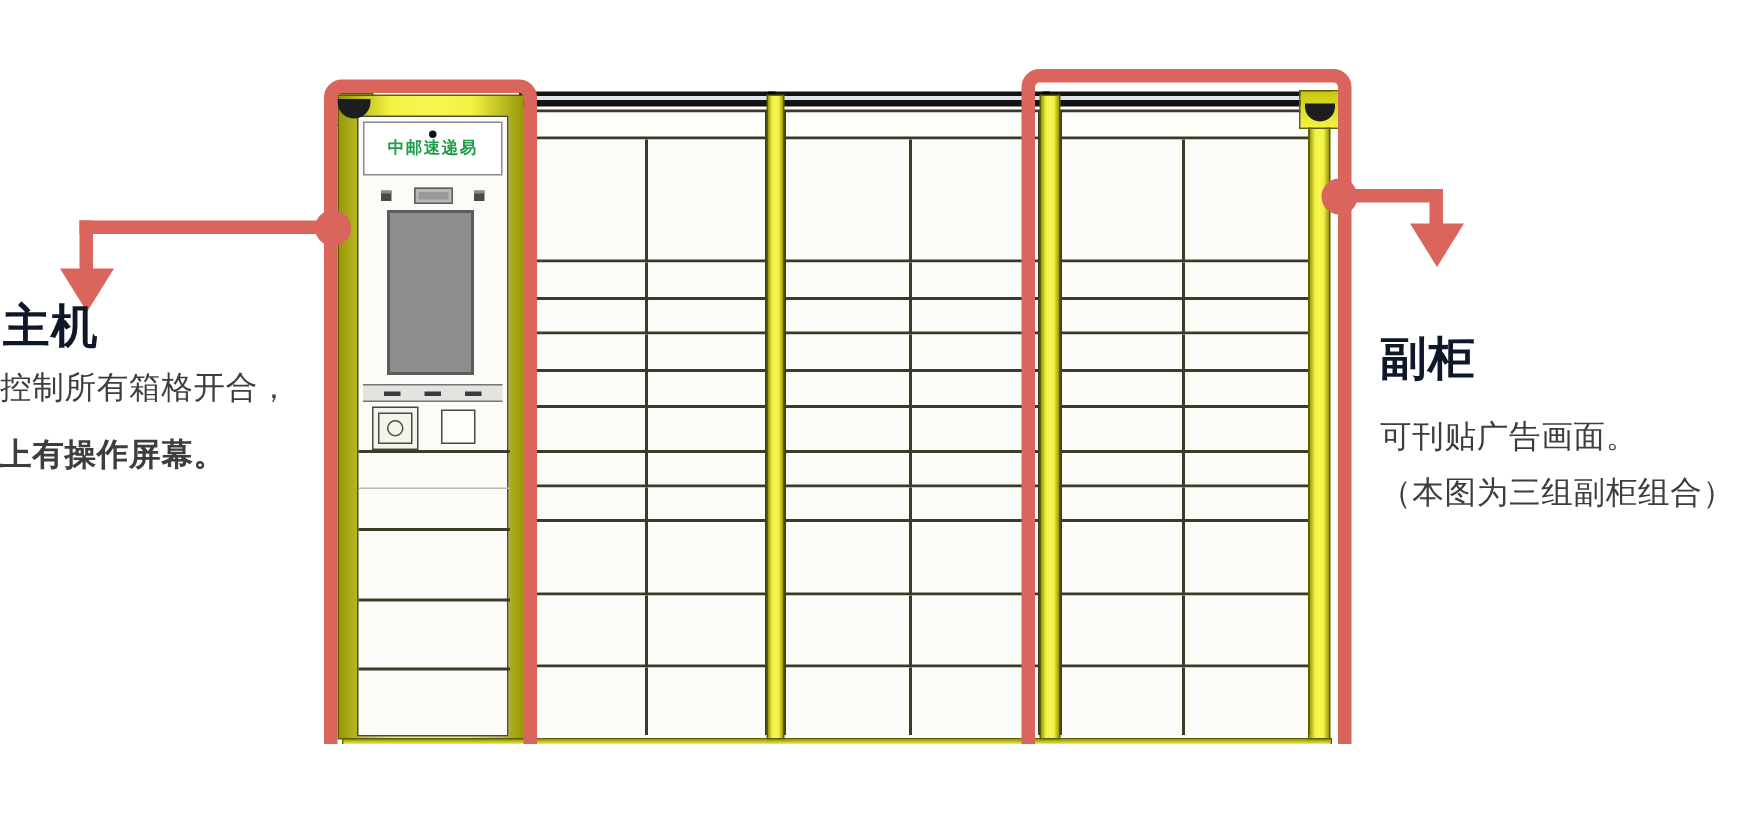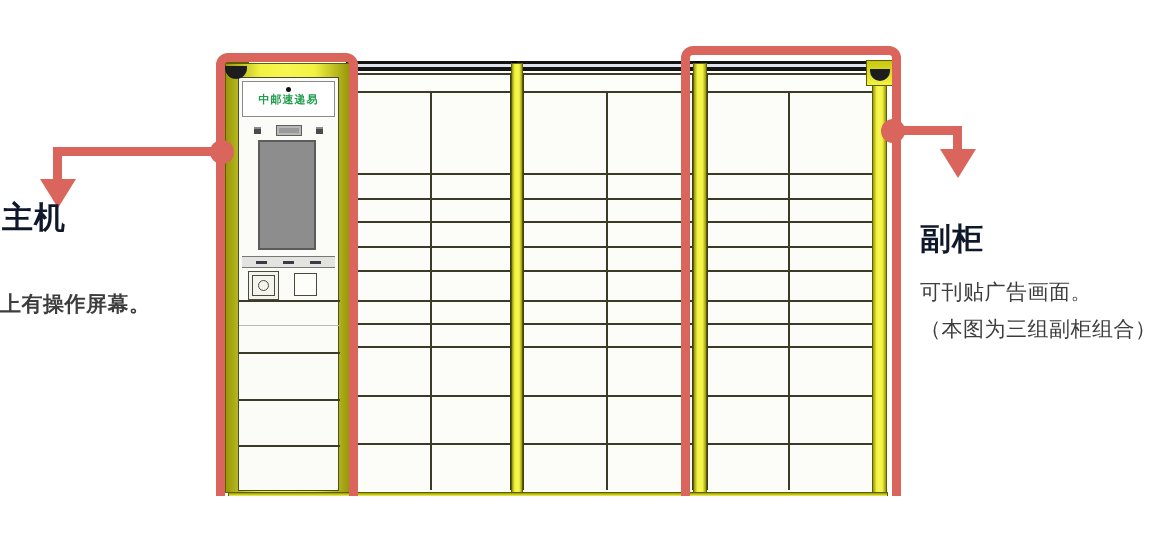--- a/index.html
+++ b/index.html
@@ -217,19 +217,20 @@
   <div class="abs hl-line" style="left:53px;top:147px;width:9px;height:34px;"></div>
   <div class="abs hl-arrowhead" style="left:40px;top:179px;"></div>
   <div class="abs hl-circle" style="left:210px;top:140px;"></div>
 
   <div class="abs hl-line" style="left:893px;top:126px;width:69px;height:9px;"></div>
   <div class="abs hl-line" style="left:953px;top:126px;width:9px;height:25px;"></div>
   <div class="abs hl-arrowhead" style="left:940px;top:149px;"></div>
   <div class="abs hl-circle" style="left:881px;top:119px;"></div>
 
   <div class="abs heading" style="left:2px;top:202px;">主机</div>
+  <div class="abs body-line" style="left:0px;top:248px;">控制所有箱格开合，</div>
   <div class="abs body-line" style="left:0px;top:293px;font-weight:bold;">上有操作屏幕。</div>
 
   <div class="abs heading" style="left:920px;top:191px;margin-top:32px;">副柜</div>
   <div class="abs body-line" style="left:920px;top:281px;">可刊贴广告画面。</div>
   <div class="abs body-line" style="left:920px;top:318px;">（本图为三组副柜组合）</div>
 
 </div>
 
 </body></html>

